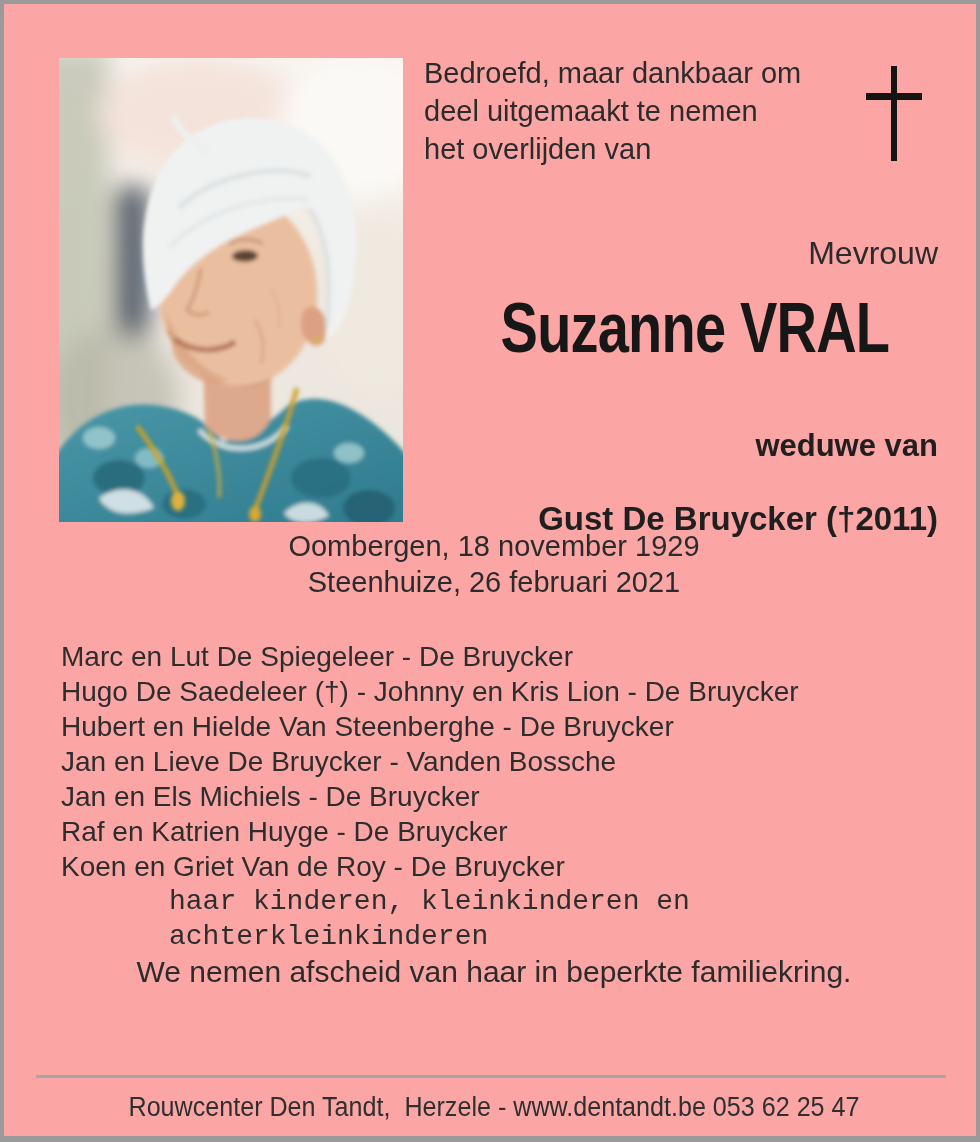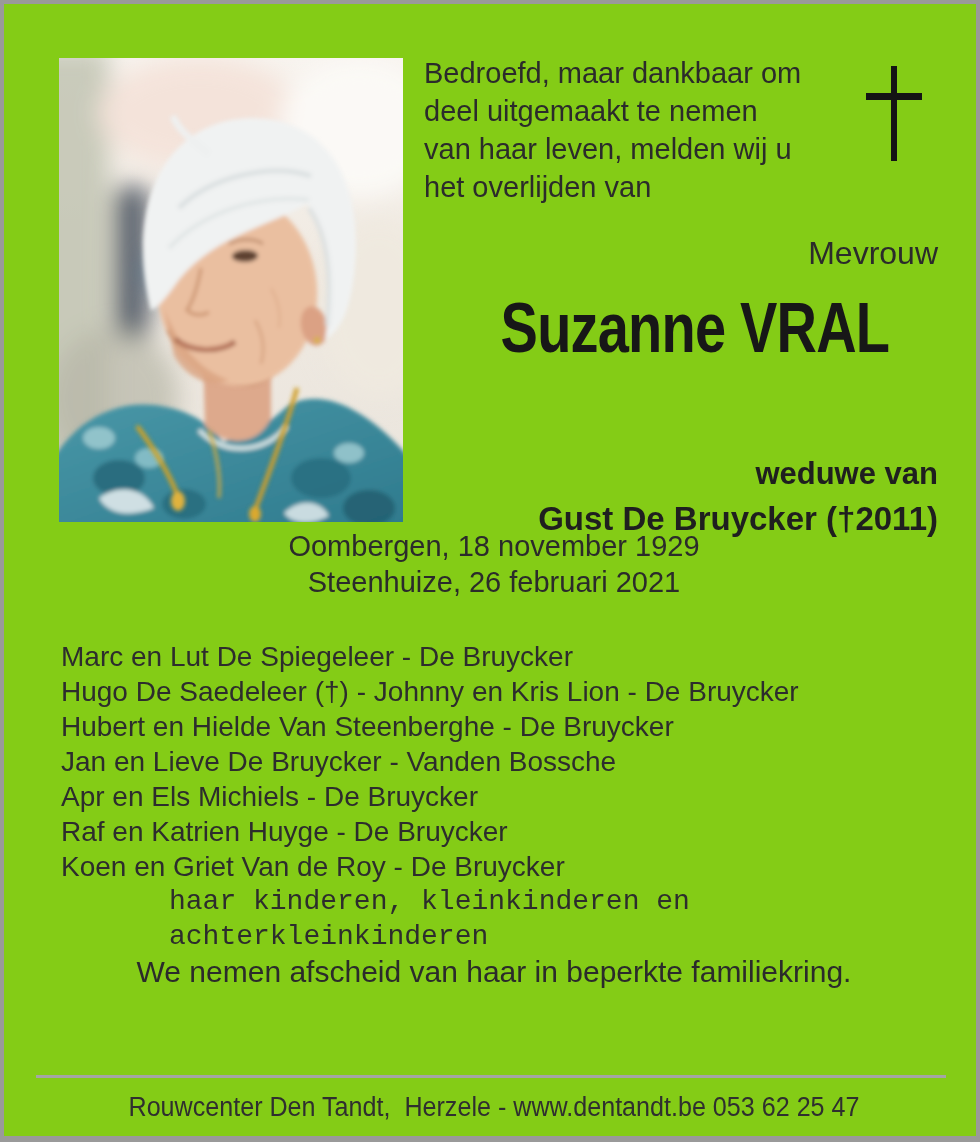--- a/index.html
+++ b/index.html
@@ -1,42 +1,42 @@
 <!DOCTYPE html>
 <html><head>
 <meta charset="utf-8">
 <style>
   html, body { margin: 0; padding: 0; background: #ffffff; }
   .card {
     position: relative;
     width: 980px;
     height: 1142px;
     box-sizing: border-box;
-    background: #84cc16;
+    background: #fca5a5;
     border: solid #9a9a9a;
     border-width: 4px 4px 6px 4px;
     font-family: "Liberation Sans", "DejaVu Sans", sans-serif;
     color: #262626;
     overflow: hidden;
   }
   .abs { position: absolute; }
 
   .photo-frame { left: 55px; top: 54px; width: 344px; height: 464px; }
 
   .intro { left: 420px; top: 50px; width: 440px; font-size: 29px; line-height: 38px; color: #2b2b2b; }
 
   .cross { left: 858px; top: 56px; width: 62px; height: 102px; }
   .cross .v { position: absolute; left: 29px; top: 6px; width: 6px; height: 95px; background: #141414; }
   .cross .h { position: absolute; left: 4px; top: 33px; width: 56px; height: 7px; background: #141414; }
 
   .right-col { left: 406px; width: 528px; text-align: right; }
   .salutation { top: 231px; font-size: 32px; color: #2b2b2b; }
   .name { top: 284px; font-size: 70px; font-weight: 700; color: #171717; letter-spacing: -1px; }
   .name .squeeze { display: inline-block; transform: scaleX(0.80); transform-origin: 50% 50%; white-space: nowrap; }
-  .relation1 { top: 424px; font-size: 31px; font-weight: 700; color: #1f1f1f; margin-top: 28px; }
+  .relation1 { top: 424px; font-size: 31px; font-weight: 700; color: #1f1f1f; }
   .relation2 { top: 460px; font-size: 33px; font-weight: 700; color: #1f1f1f; margin-top: 36px; }
 
   .dates { left: 0; top: 524px; width: 980px; text-align: center; font-size: 29px; line-height: 36px; color: #2b2b2b; }
 
   .family { left: 57px; top: 635px; width: 880px; font-size: 28px; line-height: 35px; color: #2d2d2d; }
   .family .closing { padding-left: 108px; font-family: Liberation Mono, monospace; }
 
   .farewell { left: 0; top: 951px; width: 980px; text-align: center; font-size: 30px; color: #2b2b2b; }
 
   .address { left: 56px; top: 1023px; font-size: 30px; color: #2b2b2b; }
@@ -141,21 +141,20 @@
         <path d="M 150 372 C 158 396 162 418 160 440" stroke="#d8ab3a" stroke-width="3" fill="none" opacity="0.9"></path>
         <ellipse cx="119" cy="443" rx="7" ry="10" fill="#e0b23c"></ellipse>
         <ellipse cx="196" cy="456" rx="6" ry="8" fill="#daa82f"></ellipse>
       </g>
     </svg>
   </div>
 
   <div class="abs intro">
     <div>Bedroefd, maar dankbaar om</div>
     <div>deel uitgemaakt te nemen</div>
-    <div>van haar leven, melden wij u</div>
     <div>het overlijden van</div>
   </div>
 
   <div class="abs cross">
     <div class="v"></div>
     <div class="h"></div>
   </div>
 
   <div class="abs right-col salutation">Mevrouw</div>
   <div class="abs right-col name">
@@ -167,21 +166,21 @@
   <div class="abs dates">
     <div>Oombergen, 18 november 1929</div>
     <div>Steenhuize, 26 februari 2021</div>
   </div>
 
   <div class="abs family">
     <div>Marc en Lut De Spiegeleer - De Bruycker</div>
     <div>Hugo De Saedeleer (†) - Johnny en Kris Lion - De Bruycker</div>
     <div>Hubert en Hielde Van Steenberghe - De Bruycker</div>
     <div>Jan en Lieve De Bruycker - Vanden Bossche</div>
-    <div>Apr en Els Michiels - De Bruycker</div>
+    <div>Jan en Els Michiels - De Bruycker</div>
     <div>Raf en Katrien Huyge - De Bruycker</div>
     <div>Koen en Griet Van de Roy - De Bruycker</div>
     <div class="closing">haar kinderen, kleinkinderen en achterkleinkinderen</div>
   </div>
 
   <div class="abs farewell">We nemen afscheid van haar in beperkte familiekring.</div>
 
 
   <div class="abs rule"></div>
 

